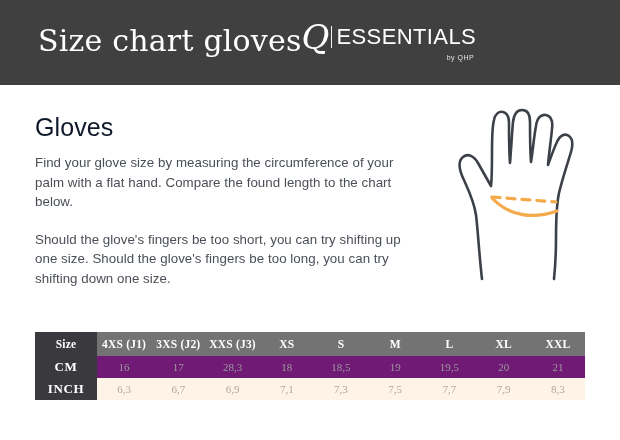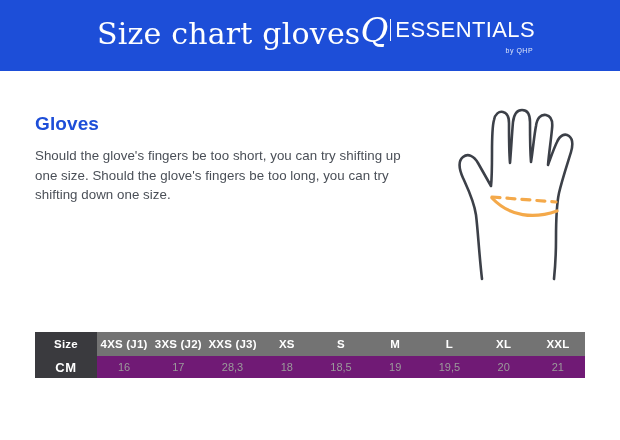--- a/index.html
+++ b/index.html
@@ -15,25 +15,25 @@
     overflow: hidden;
     position: relative;
   }
 
   
   .header-band {
     position: absolute;
     left: 0;
     top: 0;
     width: 620px;
-    height: 71px;
-    background: #1d4ed8;
+    height: 85px;
+    background: #404040;
     display: flex;
     align-items: center;
-    justify-content: center;
+    justify-content: flex-start;
     box-sizing: border-box;
     padding: 0 26px 0 38px;
   }
   .header-title {
     font-family: "DejaVu Serif", "Liberation Serif", serif;
     font-size: 30px;
     font-weight: 400;
     color: #ffffff;
     letter-spacing: 0.2px;
     line-height: 1;
@@ -98,23 +98,23 @@
     height: 240px;
   }
   .copy {
     position: absolute;
     left: 35px;
     top: 28px;
     width: 375px;
   }
   .section-title {
     font-family: "Liberation Sans", sans-serif;
-    font-size: 19px;
-    font-weight: 700;
-    color: #1d4ed8;
+    font-size: 25px;
+    font-weight: 400;
+    color: #0f172a;
     margin: 0 0 11px 0;
     letter-spacing: 0.1px;
   }
   .paragraph {
     font-family: "Liberation Sans", sans-serif;
     font-size: 13.3px;
     line-height: 19.5px;
     color: #4a4f57;
     margin: 0 0 18px 0;
     letter-spacing: 0.05px;
@@ -145,21 +145,21 @@
   table.size-table {
     border-collapse: collapse;
     width: 550px;
     table-layout: fixed;
   }
   table.size-table th,
   table.size-table td {
     padding: 0;
     margin: 0;
     text-align: center;
-    font-family: Liberation Sans, sans-serif;
+    font-family: Liberation Serif, serif;
   }
   
   tr.row-head th {
     background: #737373;
     color: #ffffff;
     font-size: 11.5px;
     font-weight: 700;
     height: 24px;
     letter-spacing: 0.2px;
   }
@@ -208,20 +208,21 @@
       <span class="logo-word">ESSENTIALS</span>
     </div>
     <div class="logo-sub">by QHP</div>
   </div>
 </div>
 
 <div class="content">
 
   <div class="copy">
     <h2 class="section-title">Gloves</h2>
+    <p class="paragraph">Find your glove size by measuring the circumference of your palm with a flat hand. Compare the found length to the chart below.</p>
     <p class="paragraph">Should the glove's fingers be too short, you can try shifting up one size. Should the glove's fingers be too long, you can try shifting down one size.</p>
   </div>
 
   <div class="illustration">
     <svg width="140" height="180" viewBox="0 0 140 180" fill="none" xmlns="http://www.w3.org/2000/svg">
 
       <path d="M30 176
                C27 150 26 128 24 112
                C22 98 16 86 11 75
                C7 66 6 58 11 54
@@ -277,15 +278,27 @@
         <td class="data-cell">16</td>
         <td class="data-cell">17</td>
         <td class="data-cell">28,3</td>
         <td class="data-cell">18</td>
         <td class="data-cell">18,5</td>
         <td class="data-cell">19</td>
         <td class="data-cell">19,5</td>
         <td class="data-cell">20</td>
         <td class="data-cell">21</td>
       </tr>
+      <tr class="row-inch">
+        <td class="label-cell">INCH</td>
+        <td class="data-cell">6,3</td>
+        <td class="data-cell">6,7</td>
+        <td class="data-cell">6,9</td>
+        <td class="data-cell">7,1</td>
+        <td class="data-cell">7,3</td>
+        <td class="data-cell">7,5</td>
+        <td class="data-cell">7,7</td>
+        <td class="data-cell">7,9</td>
+        <td class="data-cell">8,3</td>
+      </tr>
     </tbody>
   </table>
 </div>
 
 </body></html>

